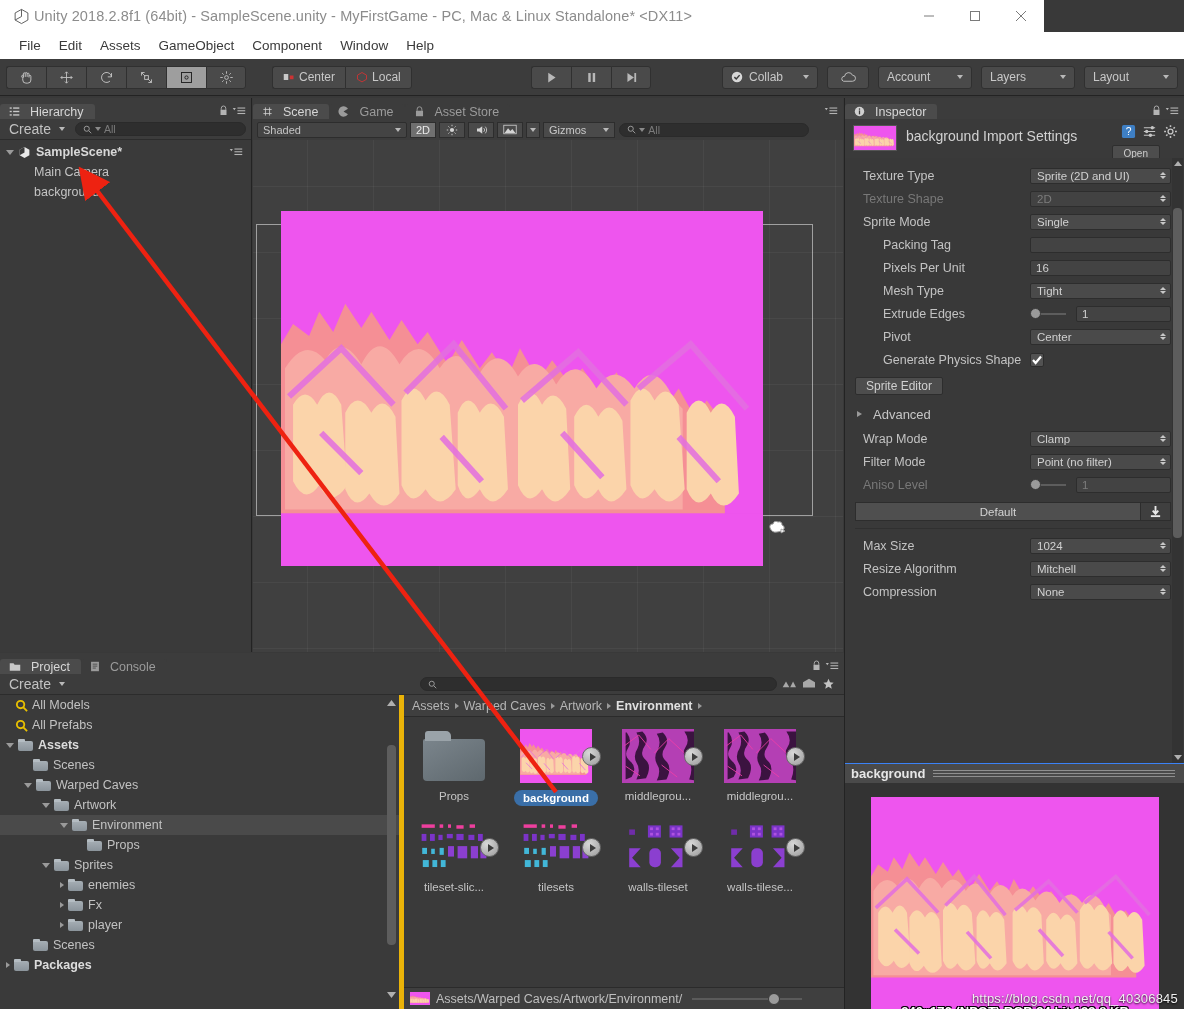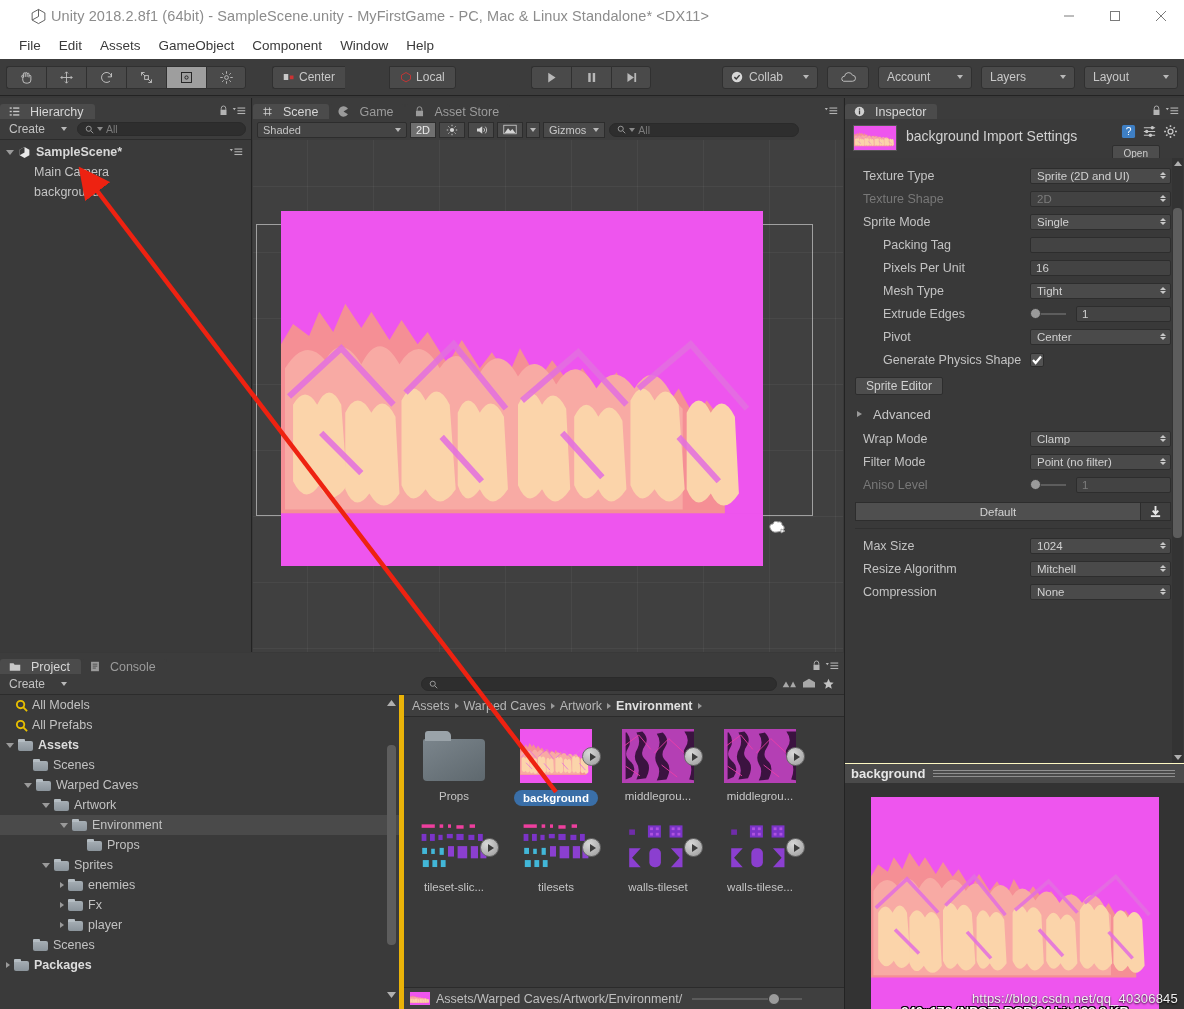--- a/index.html
+++ b/index.html
@@ -8,22 +8,22 @@
     font-family: "Liberation Sans", sans-serif;
     background:#393939;
     color:#b8b8b8;
     font-size:12px;
     -webkit-font-smoothing: antialiased;
   }
   .app { position:relative; width:1184px; height:1009px; }
 
   
   .titlebar {
-    position:absolute; left:0; top:0; width:1184px; height:32px;
-    background:#ffffff; display:flex; align-items:center;padding-left:17px;
+    position:absolute; left:0; top:0; width:1044px; height:32px;
+    background:#ffffff; display:flex; align-items:center;
   }
   .title-icon { width:26px; margin-left:8px; display:flex; justify-content:center; align-items:center; }
   .title-text { font-size:14.5px; color:#8c8c8c; letter-spacing:.1px; white-space:nowrap; }
   .win-btns { margin-left:auto; display:flex; height:32px; }
   .win-btn { width:46px; height:32px; display:flex; align-items:center; justify-content:center; color:#8a8a8a; }
   .win-btn svg { display:block; }
 
   
   .menubar {
     position:absolute; left:0; top:32px; width:1184px; height:27px;
@@ -44,21 +44,21 @@
   }
   .tbtn:first-child { border-radius:3px 0 0 3px; }
   .tbtn:last-child { border-right:1px solid #303030; border-radius:0 3px 3px 0; }
   .tbtn.active { background:#9e9e9e; color:#1f1f1f; }
   .pivotgroup { margin-left:26px; display:flex; height:23px; }
   .pbtn {
     height:23px; background:#4a4a4a; border:1px solid #303030; border-right:none;
     display:flex; align-items:center; gap:4px; padding:0 10px; color:#c8c8c8; font-size:12px;
   }
   .pbtn:first-child { border-radius:3px 0 0 3px; }
-  .pbtn:last-child { border-right:1px solid #303030; border-radius:0 3px 3px 0;margin-left:44px; }
+  .pbtn:last-child { border-right:1px solid #303030; border-radius:0 3px 3px 0; }
   .playgroup { position:absolute; left:531px; display:flex; height:23px; }
   .playbtn {
     width:40px; height:23px; background:#4a4a4a; border:1px solid #303030; border-right:none;
     display:flex; align-items:center; justify-content:center; color:#c0c0c0;
   }
   .playbtn:first-child { border-radius:3px 0 0 3px; }
   .playbtn:last-child { border-right:1px solid #303030; border-radius:0 3px 3px 0; }
   .rightgroup { position:absolute; right:6px; display:flex; align-items:center; gap:9px; height:23px; }
   .pill {
     height:23px; background:#4a4a4a; border:1px solid #303030; border-radius:3px;
@@ -72,21 +72,21 @@
   .panel { position:absolute; background:#393939; }
   .tabstrip { height:21px; background:#3c3c3c; display:flex; align-items:flex-end; position:relative; }
   .tab {
     height:15px; display:flex; align-items:center; gap:10px; padding:0 11px 0 9px;
     font-size:12.5px; color:#9b9b9b; background:#3c3c3c; border-radius:3px 3px 0 0;
   }
   .tab.active { background:#4b4b4b; color:#d6d6d6; }
   .tabstrip .tools { position:absolute; right:5px; bottom:3px; display:flex; align-items:center; gap:4px; }
 
   .subbar { height:21px; background:#3c3c3c; display:flex; align-items:center; gap:4px; padding:0 5px; border-bottom:1px solid #2c2c2c;}
-  .createbtn { display:flex; align-items:center; gap:16px; font-size:12px; color:#c2c2c2; padding:1px 6px 1px 4px; }
+  .createbtn { display:flex; align-items:center; gap:8px; font-size:14px; color:#c2c2c2; padding:1px 6px 1px 4px; }
   .searchbox {
     flex:1; height:14px; background:#2e2e2e; border-radius:7px; display:flex; align-items:center;
     padding:0 7px; gap:3px; color:#7b7b7b; font-size:10.5px; border:1px solid #2a2a2a;
   }
 
   
   #hierarchy { left:0; top:98px; width:252px; height:554px; background:#393939; border-right:1px solid #232323; }
   .h-body { background:#3a3a3a; height:calc(100% - 42px); padding-top:2px; }
   .h-row { height:20px; display:flex; align-items:center; font-size:12.5px; color:#c4c4c4; padding-left:6px; position:relative;}
   .h-row.scene { font-weight:bold; color:#d8d8d8; }
@@ -106,21 +106,21 @@
     background-image:
       linear-gradient(to right, rgba(255,255,255,.045) 1px, transparent 1px),
       linear-gradient(to bottom, rgba(255,255,255,.045) 1px, transparent 1px);
     background-size:66px 66px; background-position:-12px -20px;
   }
   .sprite-obj { position:absolute; left:28px; top:71px; width:482px; height:355px; overflow:hidden; }
   .sel-outline { position:absolute; left:3px; top:84px; width:557px; height:292px; border:1px solid rgba(255,255,255,.5); }
   .gizmo-cursor { position:absolute; left:512px; top:379px; }
 
   
-  #inspector { left:844px; top:98px; width:340px; height:911px; background:#fef9c3; border-left:1px solid #232323; }
+  #inspector { left:844px; top:98px; width:340px; height:911px; background:#3b82f6; border-left:1px solid #232323; }
   .insp-head { height:40px; background:#3a3a3a; display:flex; align-items:flex-start; padding:6px 6px 0 8px; gap:9px; position:relative;}
   .insp-thumb { width:44px; height:26px; border:1px solid #555; overflow:hidden; flex:none; }
   .insp-title { font-size:14px; color:#d2d2d2; margin-top:3px; white-space:nowrap;}
   .insp-icons { position:absolute; right:6px; top:5px; display:flex; align-items:center; gap:6px; }
   .open-btn { position:absolute; right:24px; top:26px; height:17px; padding:0 11px; background:#4d4d4d; border:1px solid #2e2e2e; border-radius:2px; font-size:10px; color:#ccc; display:flex;align-items:center; }
   .insp-body { position:absolute; left:0; top:60px; width:340px; height:605px; background:#393939; overflow:hidden; padding:6px 14px 0 10px;}
   .row { height:23px; display:flex; align-items:center; }
   .row .lbl { width:175px; font-size:12.5px; color:#c3c3c3; padding-left:8px; white-space:nowrap; }
   .row .lbl.dim { color:#787878; }
   .row .lbl.ind { padding-left:28px; }
@@ -581,21 +581,21 @@
       <div class="st-btn">
         <svg width="14" height="11" viewBox="0 0 18 13">
             <rect x="1" y="1" width="16" height="11" fill="none" stroke="#d4d4d4" stroke-width="1"></rect>
             <path d="M2 11 L6.5 5 L9.5 8.5 L12 6 L16 11 Z" fill="#d4d4d4"></path>
           </svg>
       </div>
       <div class="st-btn" style="min-width:14px;padding:0 3px">
         <span class="caret-d"></span>
       </div>
       <div class="st-btn">
-        <span style="margin-right:7px">Gizmos</span>
+        <span style="margin-right:17px">Gizmos</span>
         <span class="caret-d"></span>
       </div>
       <div class="searchbox" style="margin-left:4px;max-width:190px;">
         <svg width="9" height="9" viewBox="0 0 12 12">
             <circle cx="5" cy="5" r="3.4" fill="none" stroke="#9a9a9a" stroke-width="1.3"></circle>
             <line x1="7.6" y1="7.6" x2="11" y2="11" stroke="#9a9a9a" stroke-width="1.3"></line>
           </svg>
         <span class="caret-d" style="border-top-color:#8a8a8a"></span>
         <span>All</span>
       </div>

